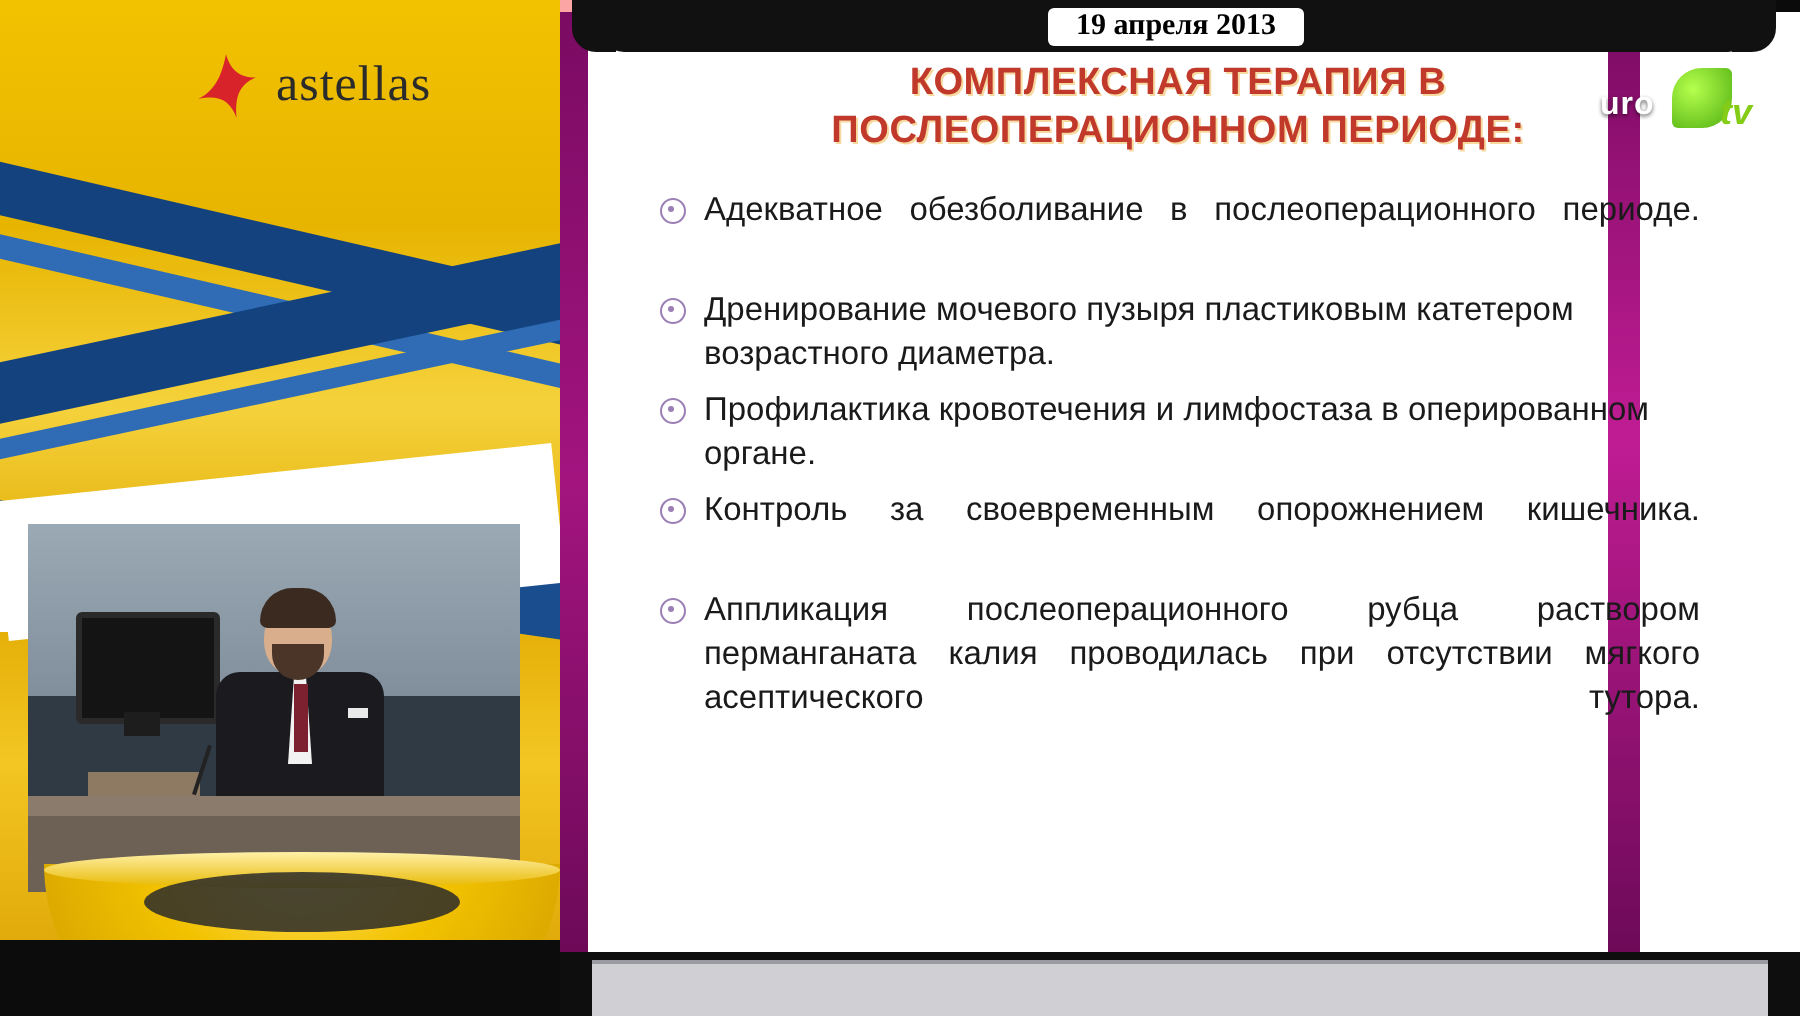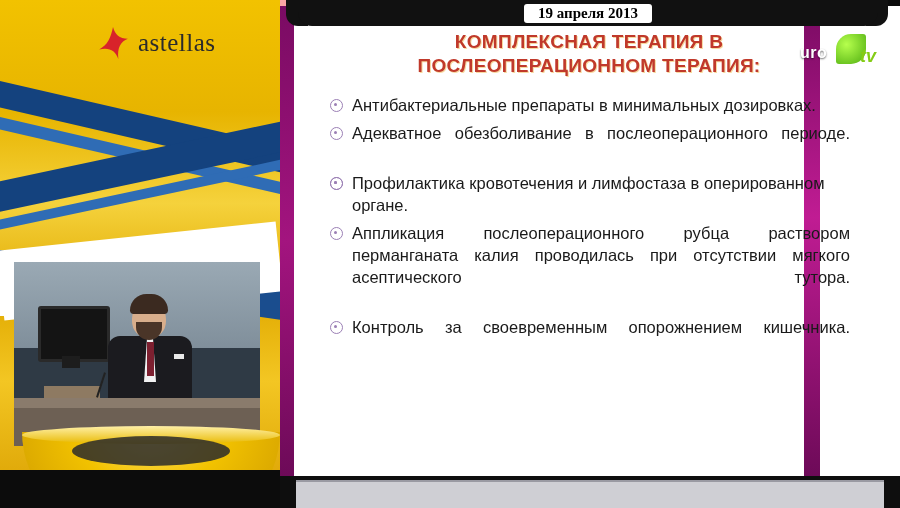--- a/index.html
+++ b/index.html
@@ -163,46 +163,43 @@
   <div class="left-bottom-black"></div>
 
   <div class="slide-wrap">
     <div class="slide"></div>
     <div class="slide-bar-left"></div>
     <div class="slide-bar-right"></div>
     <div class="slide-inner">
 
       <div class="slide-title">
         <span class="l1">КОМПЛЕКСНАЯ ТЕРАПИЯ В</span>
-        <span class="l2">ПОСЛЕОПЕРАЦИОННОМ ТЕРАПИЯ:</span>
+        <span class="l2">ПОСЛЕОПЕРАЦИОННОМ ПЕРИОДЕ:</span>
       </div>
 
       <ul class="bullets">
         <li class="red">
           <span class="marker"></span>
-          <span>Антибактериальные препараты в минимальных дозировках.</span>
+          <span class="just">Адекватное обезболивание в послеоперационного периоде.</span>
+        </li>
+        <li>
+          <span class="marker"></span>
+          <span>Дренирование мочевого пузыря пластиковым катетером  возрастного диаметра.</span>
         </li>
         <li class="red">
           <span class="marker"></span>
-          <span class="just">Адекватное обезболивание в послеоперационного периоде.</span>
+          <span>Профилактика кровотечения и лимфостаза в оперированном органе.</span>
         </li>
         <li>
           <span class="marker"></span>
-        </li>
-        <li class="red">
-          <span class="marker"></span>
-          <span>Профилактика кровотечения и лимфостаза в оперированном органе.</span>
+          <span class="just">Контроль за своевременным  опорожнением кишечника.</span>
         </li>
         <li>
           <span class="marker"></span>
           <span class="just">Аппликация послеоперационного рубца раствором перманганата калия проводилась при отсутствии мягкого асептического тутора.</span>
-        </li>
-        <li>
-          <span class="marker"></span>
-          <span class="just">Контроль за своевременным  опорожнением кишечника.</span>
         </li>
       </ul>
     </div>
   </div>
 
   <div class="slide-bottom"></div>
   <div class="slide-bottom-inner"></div>
 
   <div class="date-left-cap"></div>
   <div class="date-right-cap"></div>

